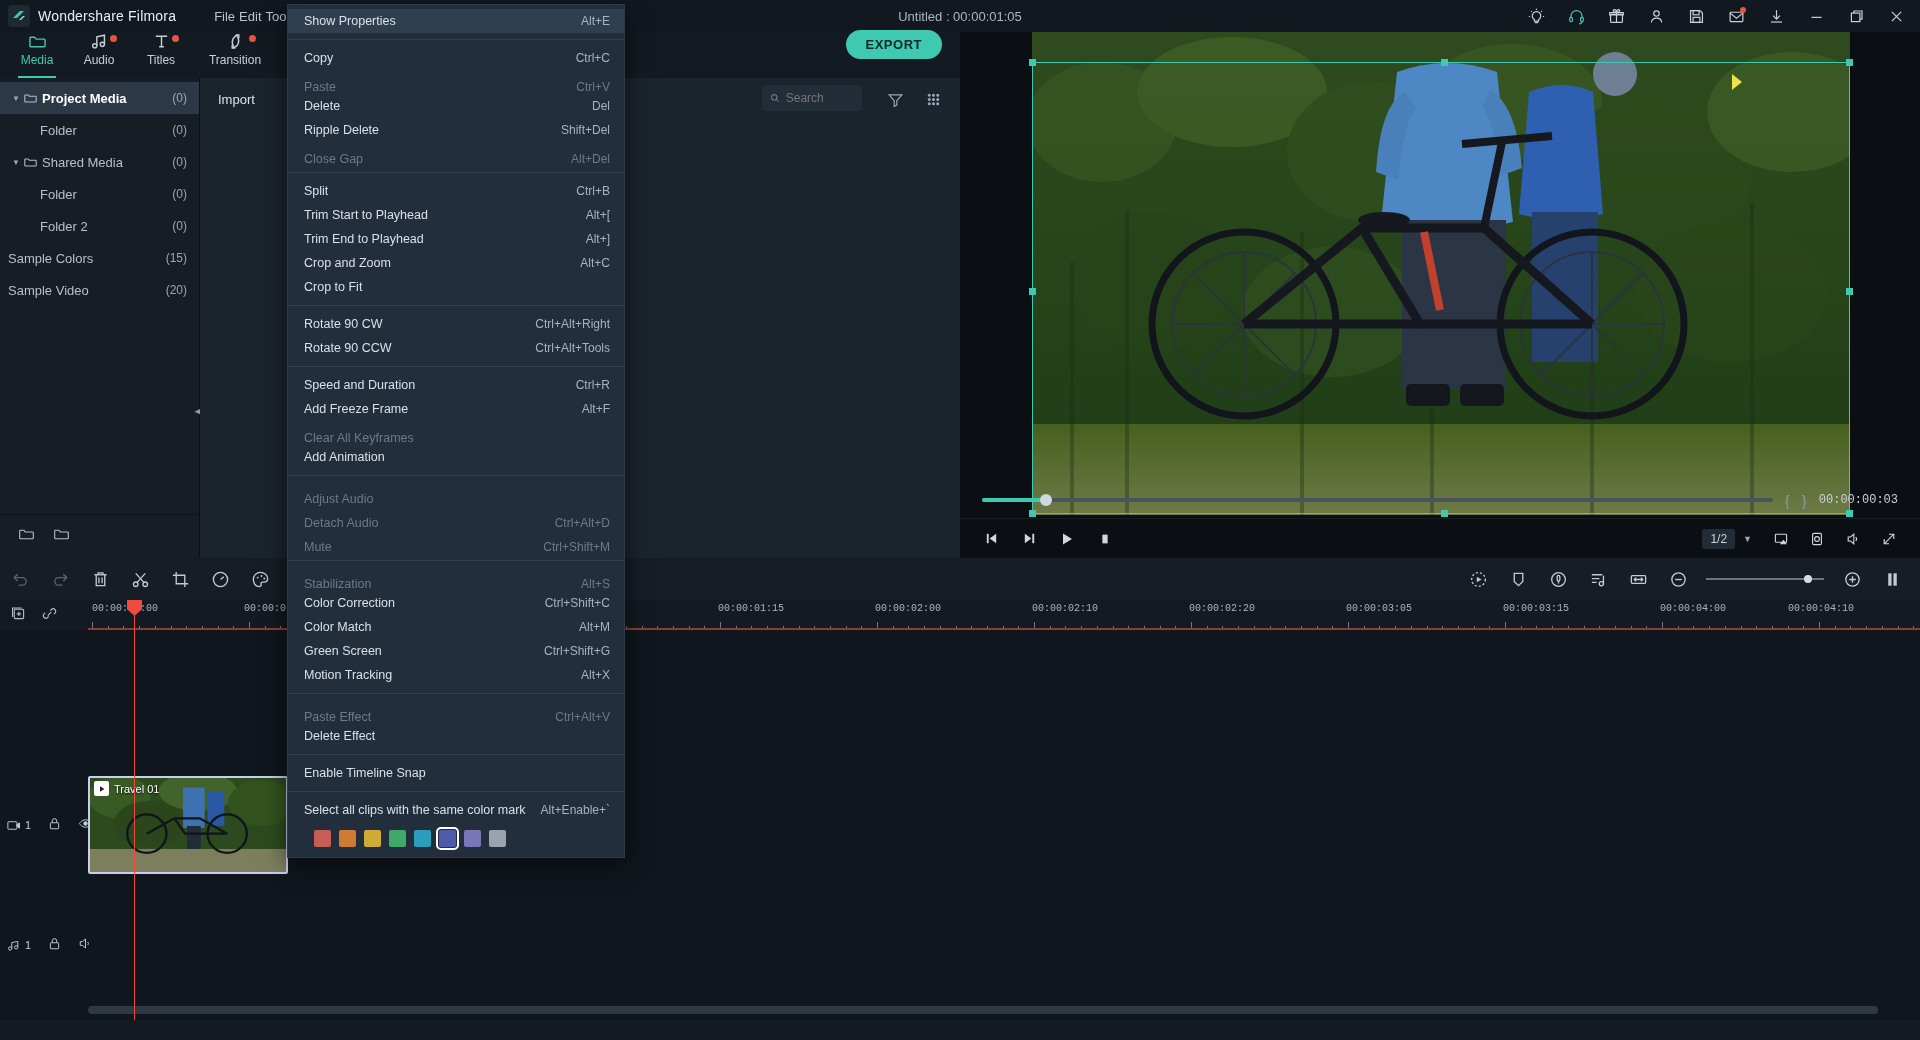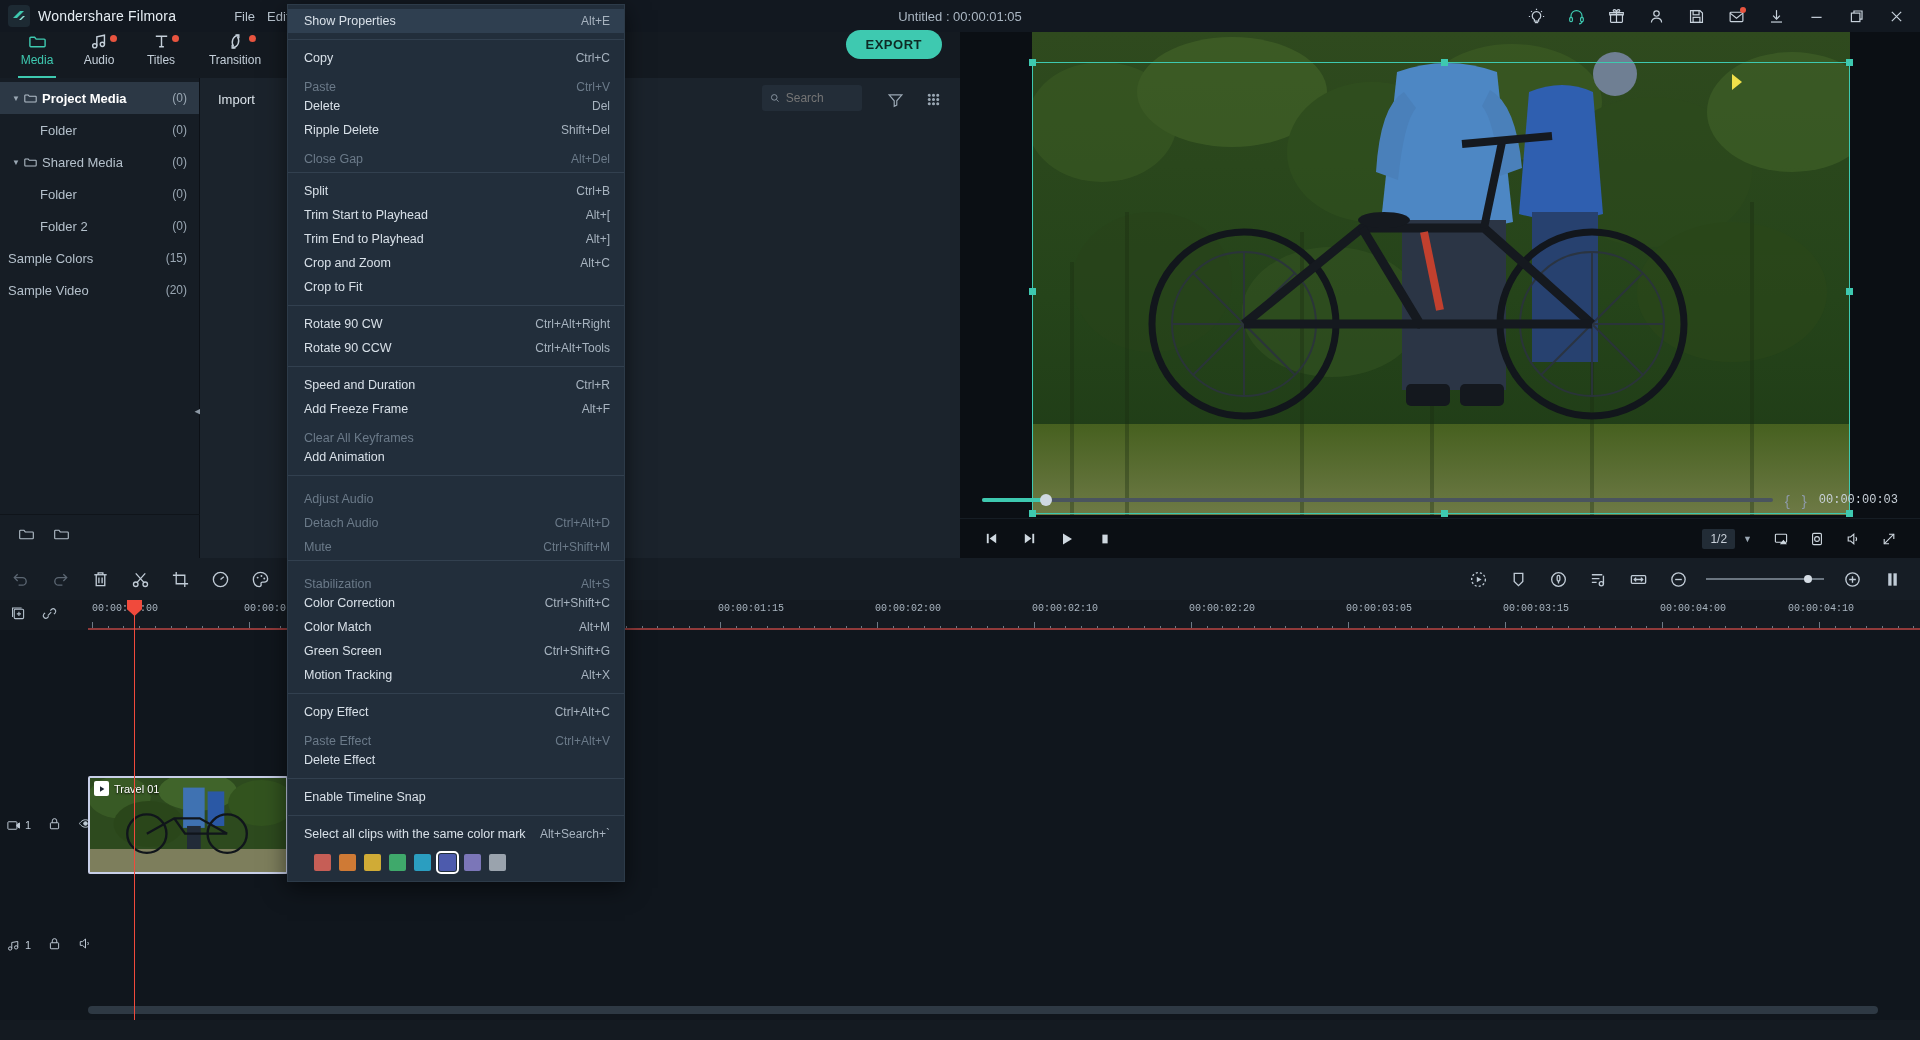--- a/index.html
+++ b/index.html
@@ -17,21 +17,21 @@
   .titlebar {
     position: absolute; left: 0; top: 0; width: 1920px; height: 32px;
     background: #121820; display: flex; align-items: center;
   }
   .logo-mark {
     width: 22px; height: 22px; margin-left: 8px; border-radius: 4px;
     background: #1d2a33; display: flex; align-items: center; justify-content: center;
   }
   .logo-mark svg { display: block; }
   .brand { margin-left: 8px; font-size: 14px; color: #e6edf3; letter-spacing: .2px; }
-  .menu-strip { display: flex; margin-left: 58px; gap: 12px; text-align: right; }
+  .menu-strip { display: flex; margin-left: 38px; gap: 4px; text-align: right; }
   .menu-strip span { font-size: 13px; color: #b9c4cf; cursor: default; }
   .doc-title {
     position: absolute; left: 0; right: 0; text-align: center;
     font-size: 13px; color: #aab6c2; pointer-events: none;
   }
   .tb-right { margin-left: auto; display: flex; align-items: center; gap: 0px; padding-right: 4px; }
   .tb-icon {
     width: 40px; height: 32px; display: flex; align-items: center; justify-content: center;
     position: relative; cursor: pointer;
   }
@@ -1026,41 +1026,37 @@
         </div>
         <div class="ctx-item">
           <span class="ctx-lbl">Green Screen</span>
           <span class="ctx-key">Ctrl+Shift+G</span>
         </div>
         <div class="ctx-item">
           <span class="ctx-lbl">Motion Tracking</span>
           <span class="ctx-key">Alt+X</span>
         </div>
         <div class="ctx-sep"></div>
-        <div class="ctx-item">
-          <span class="ctx-lbl">Copy Effect</span>
-          <span class="ctx-key">Ctrl+Alt+C</span>
-        </div>
         <div class="ctx-item dis">
           <span class="ctx-lbl">Paste Effect</span>
           <span class="ctx-key">Ctrl+Alt+V</span>
         </div>
         <div class="ctx-item">
           <span class="ctx-lbl">Delete Effect</span>
           <span class="ctx-key"></span>
         </div>
         <div class="ctx-sep"></div>
         <div class="ctx-item">
           <span class="ctx-lbl">Enable Timeline Snap</span>
           <span class="ctx-key"></span>
         </div>
         <div class="ctx-sep"></div>
         <div class="ctx-item">
           <span class="ctx-lbl">Select all clips with the same color mark</span>
-          <span class="ctx-key">Alt+Search+`</span>
+          <span class="ctx-key">Alt+Enable+`</span>
         </div>
       </div>
     <div class="swatches" id="ctx-swatches">
         <span class="sw" style="background: rgb(198, 94, 86);"></span>
         <span class="sw" style="background: rgb(207, 122, 53);"></span>
         <span class="sw" style="background: rgb(208, 171, 54);"></span>
         <span class="sw" style="background: rgb(63, 169, 107);"></span>
         <span class="sw" style="background: rgb(43, 158, 192);"></span>
         <span class="sw act" style="background: rgb(77, 91, 173);"></span>
         <span class="sw" style="background: rgb(123, 118, 184);"></span>

